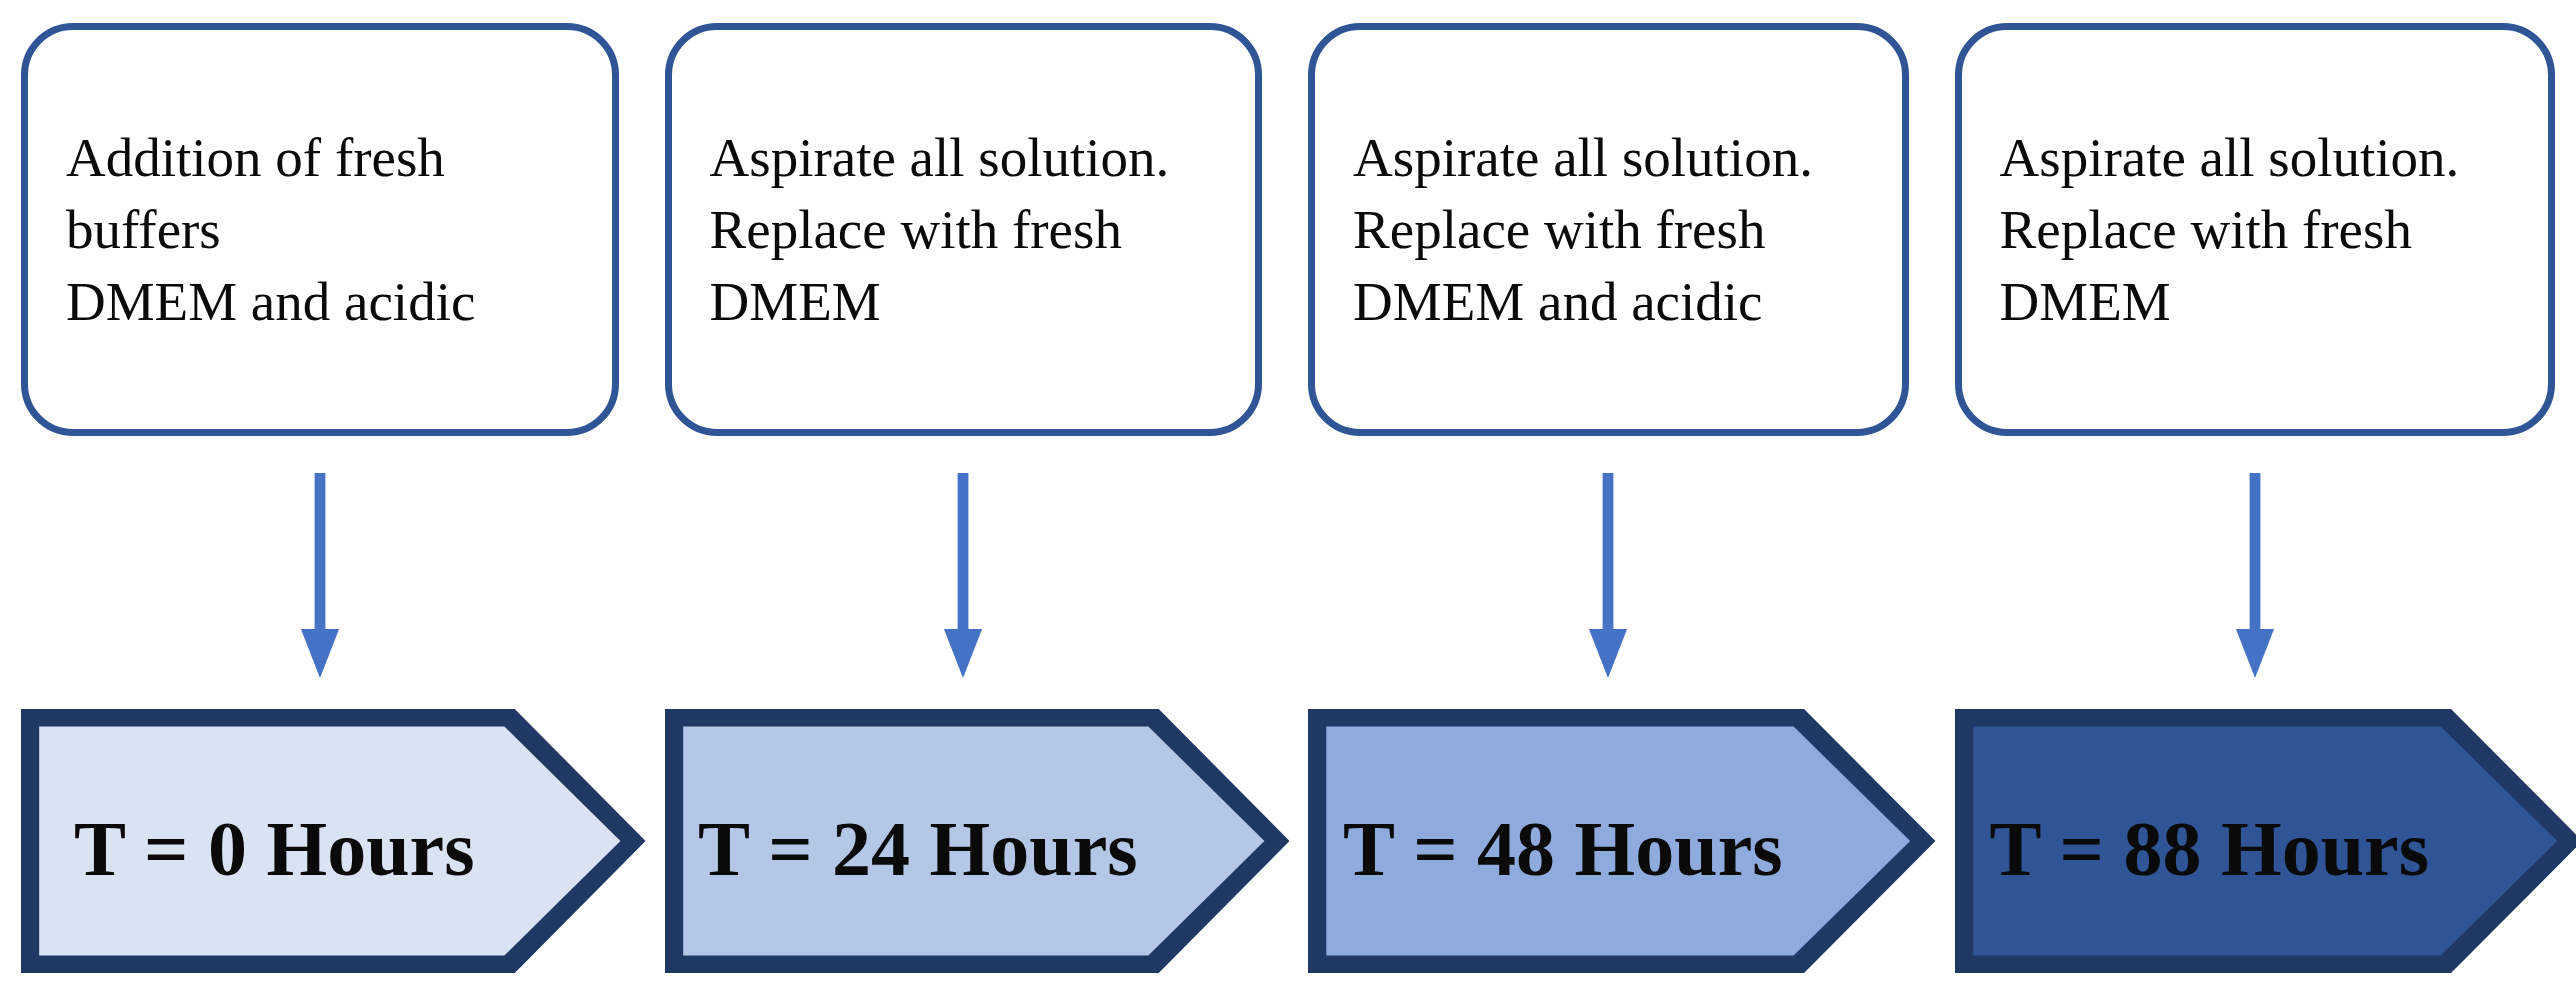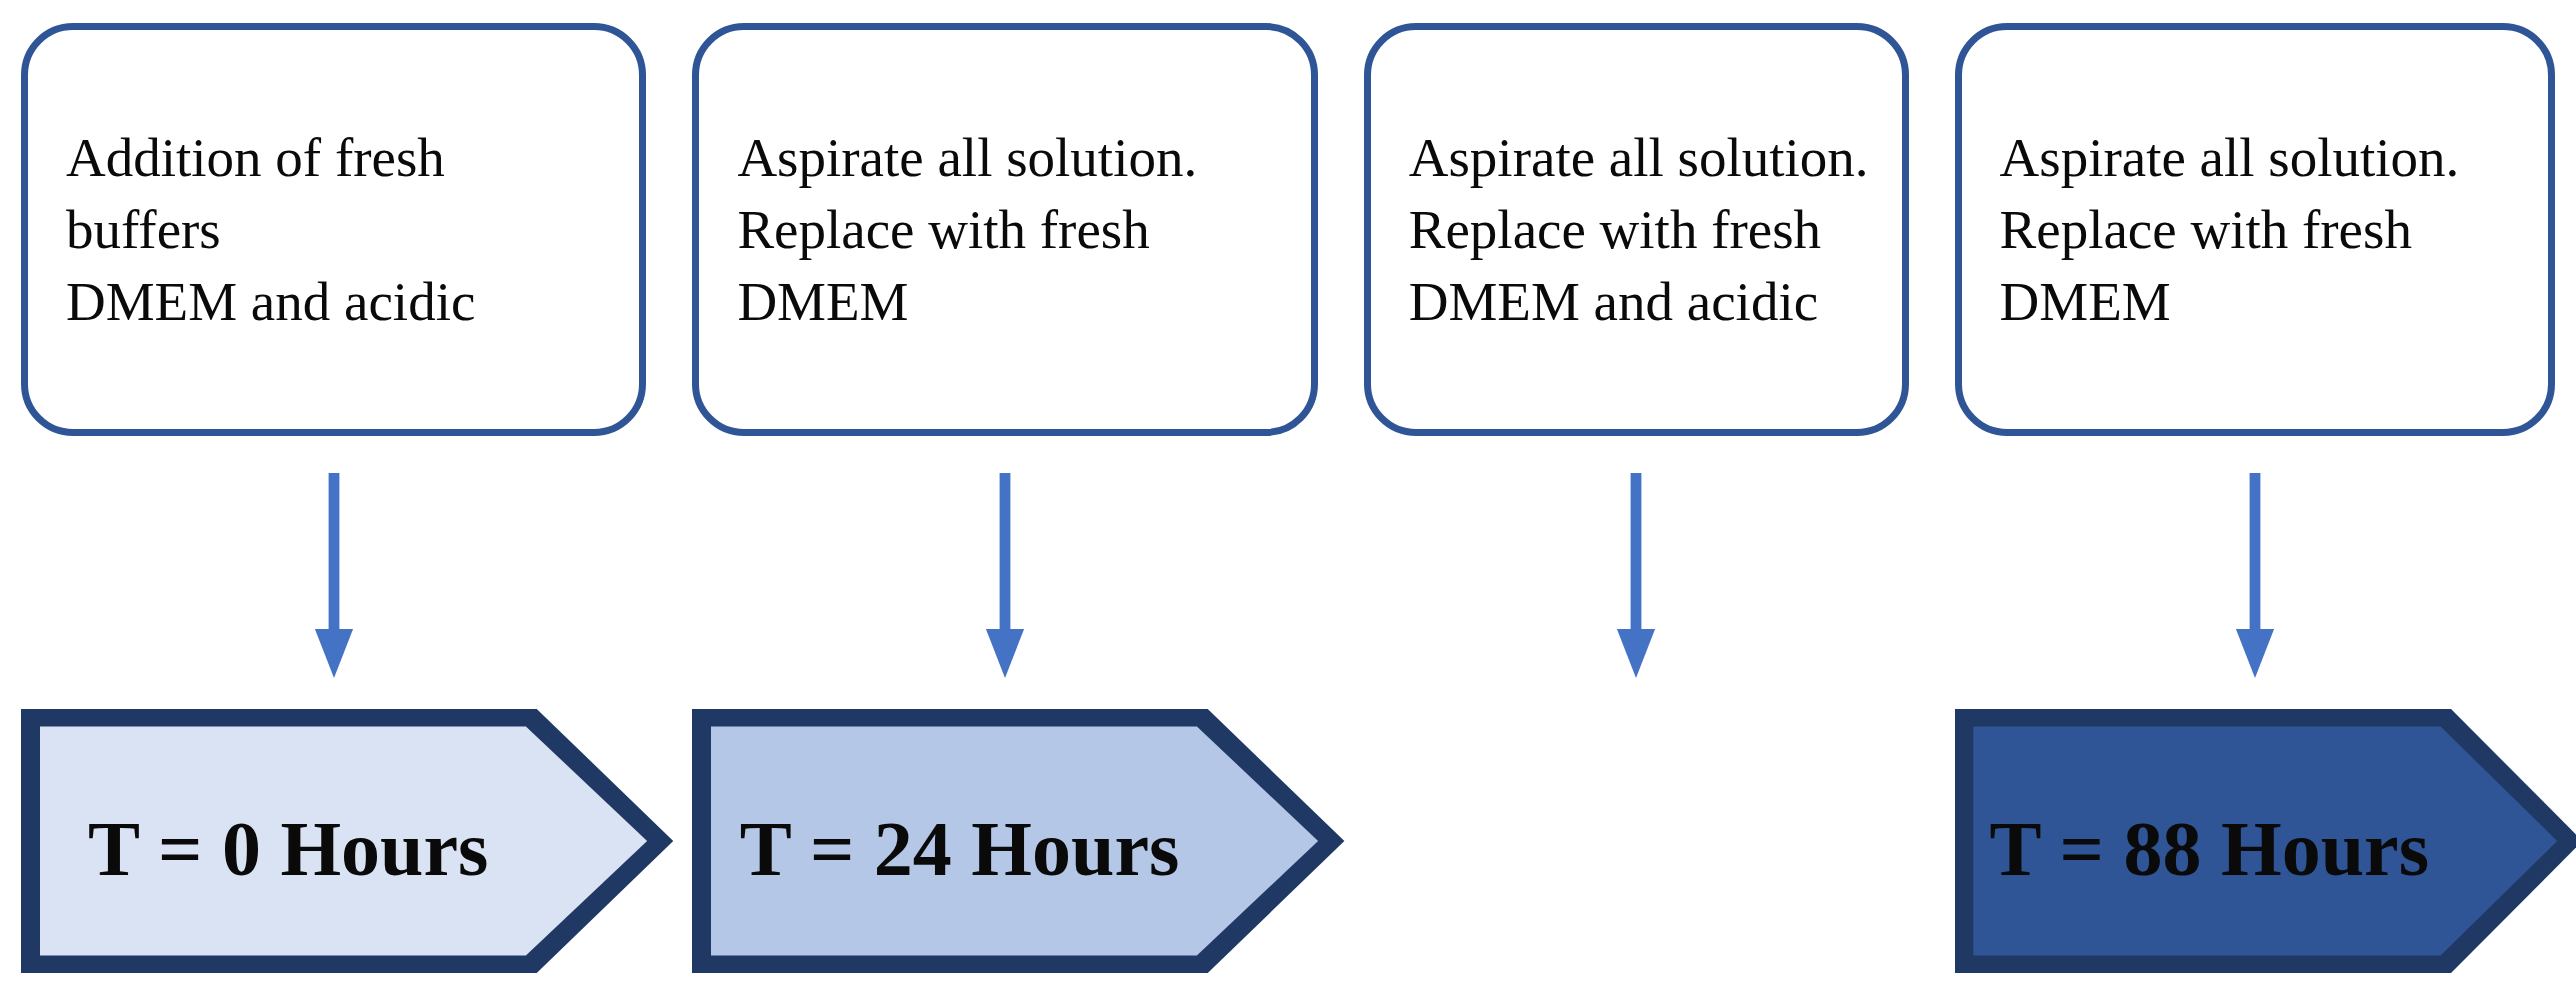--- a/index.html
+++ b/index.html
@@ -135,20 +135,27 @@
     </svg>
     <div class="pent-label">T = 0 Hours</div>
   </div>
   <div class="pent-cell" style="grid-column:2">
     <svg class="pent-svg" viewBox="0 0 721 317" preserveAspectRatio="none">
       <polygon points="0,0 570,0 721,158.5 570,317 0,317" fill="#1F3864"></polygon>
       <polygon points="21,21 558,21 692,158.5 558,296 21,296" fill="#B4C7E7"></polygon>
     </svg>
     <div class="pent-label">T = 24 Hours</div>
   </div>
+  <div class="pent-cell" style="grid-column:3">
+    <svg class="pent-svg" viewBox="0 0 721 317" preserveAspectRatio="none">
+      <polygon points="0,0 570,0 721,158.5 570,317 0,317" fill="#1F3864"></polygon>
+      <polygon points="21,21 558,21 692,158.5 558,296 21,296" fill="#8FAADC"></polygon>
+    </svg>
+    <div class="pent-label">T = 48 Hours</div>
+  </div>
   <div class="pent-cell" style="grid-column:4">
     <svg class="pent-svg" viewBox="0 0 721 317" preserveAspectRatio="none">
       <polygon points="0,0 570,0 721,158.5 570,317 0,317" fill="#1F3864"></polygon>
       <polygon points="21,21 558,21 692,158.5 558,296 21,296" fill="#2F5596"></polygon>
     </svg>
     <div class="pent-label">T = 88 Hours</div>
   </div>
 
 </div>
 

